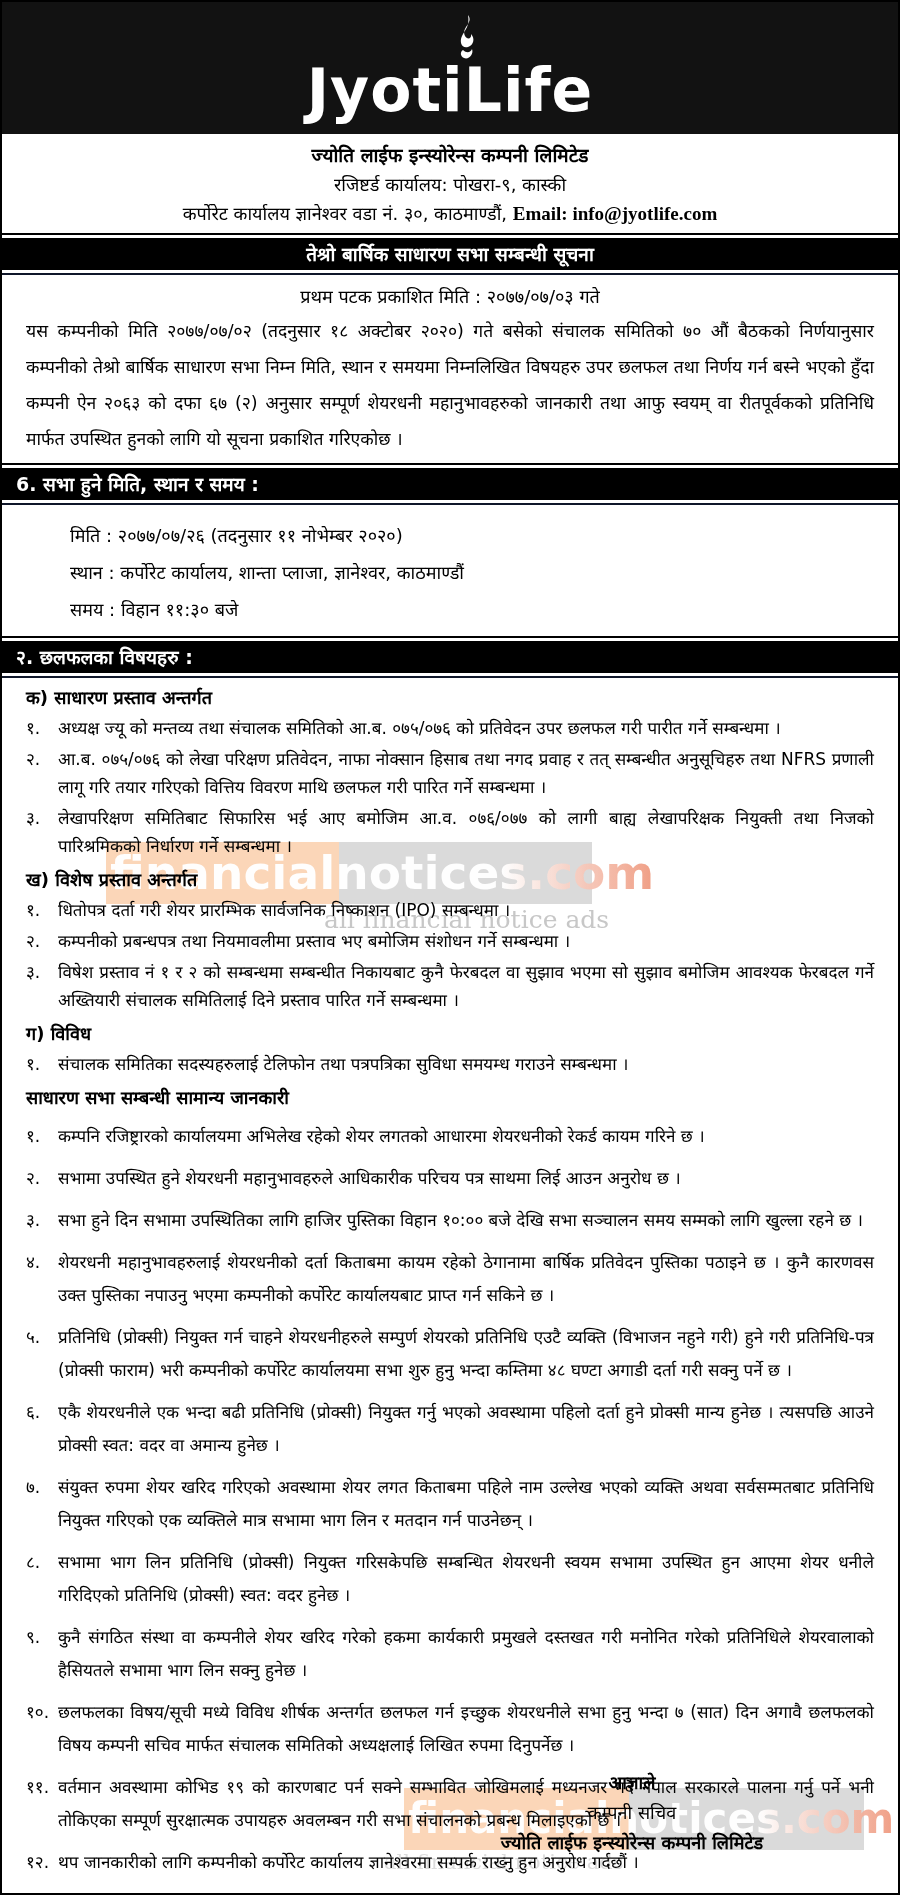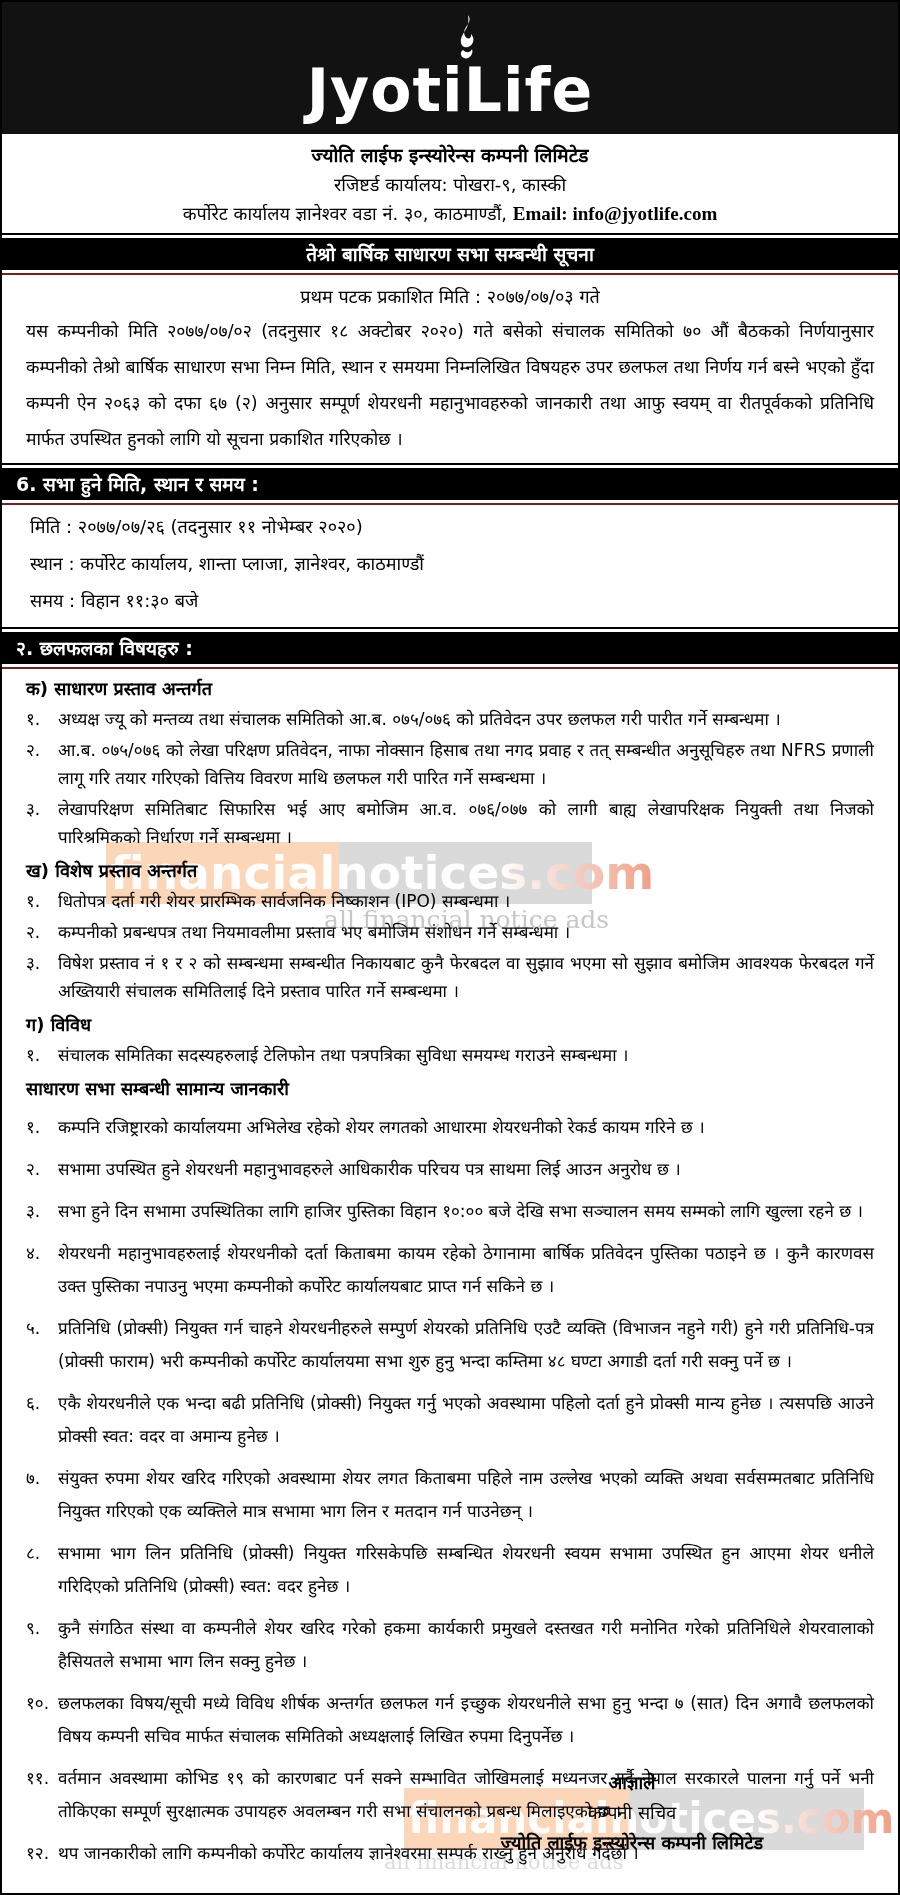--- a/index.html
+++ b/index.html
@@ -11,31 +11,31 @@
                display:flex;align-items:flex-end;justify-content:center;z-index:1;}
   .logo-text{color:#fff;font-weight:bold;font-size:60px;line-height:1;
              letter-spacing:1px;padding-bottom:14px;}
   .flame{position:absolute;left:452px;top:12px;width:26px;height:48px;}
   
   .addr{text-align:center;padding:7px 0 5px;position:relative;z-index:2;}
   .addr-line{font-size:18px;line-height:29px;}
   .addr-line.company{font-weight:bold;font-size:19px;}
   .addr .email{font-family:"Liberation Serif","DejaVu Serif",serif;font-weight:bold;font-size:19px;}
   
-  .rule-wrap{border-top:2px solid #000;border-bottom:2px solid #7f1d1d;padding:3px 0;
+  .rule-wrap{border-top:2px solid #000;border-bottom:2px solid #0f172a;padding:3px 0;
              position:relative;z-index:2;background:transparent;}
   .bar{background:#000;color:#fff;font-weight:bold;font-size:19px;
        padding:4px 14px;line-height:24px;}
   .bar.center{text-align:center;}
   
   .content{position:relative;z-index:2;padding:0 24px;}
   .pubdate{text-align:center;font-size:18px;margin:8px 0 2px;line-height:28px;}
   .salutation{font-size:18px;margin:2px 0 2px;line-height:28px;}
   .intro{text-align:justify;font-size:17.5px;line-height:36px;margin:0 0 6px;}
-  .meet{padding:3px 28px 8px;position:relative;z-index:2;}
+  .meet{padding:12px 28px 8px;position:relative;z-index:2;margin-left:40px;}
   .meet-line{font-size:18px;line-height:37px;}
   .subhead{font-weight:bold;font-size:18px;margin:7px 0 3px;line-height:26px;}
   .item{display:flex;margin:3px 0;font-size:17px;line-height:28px;position:relative;z-index:2;}
   .item .num{flex:0 0 32px;}
   .item .itx{flex:1;text-align:justify;}
   .ginfo .item{margin:9px 0;line-height:33px;}
   
   .sig{position:absolute;top:1766px;left:380px;width:500px;text-align:center;z-index:2;}
   .sig-line{font-size:18px;line-height:30px;}
   .sig-line.bold{font-weight:bold;}

